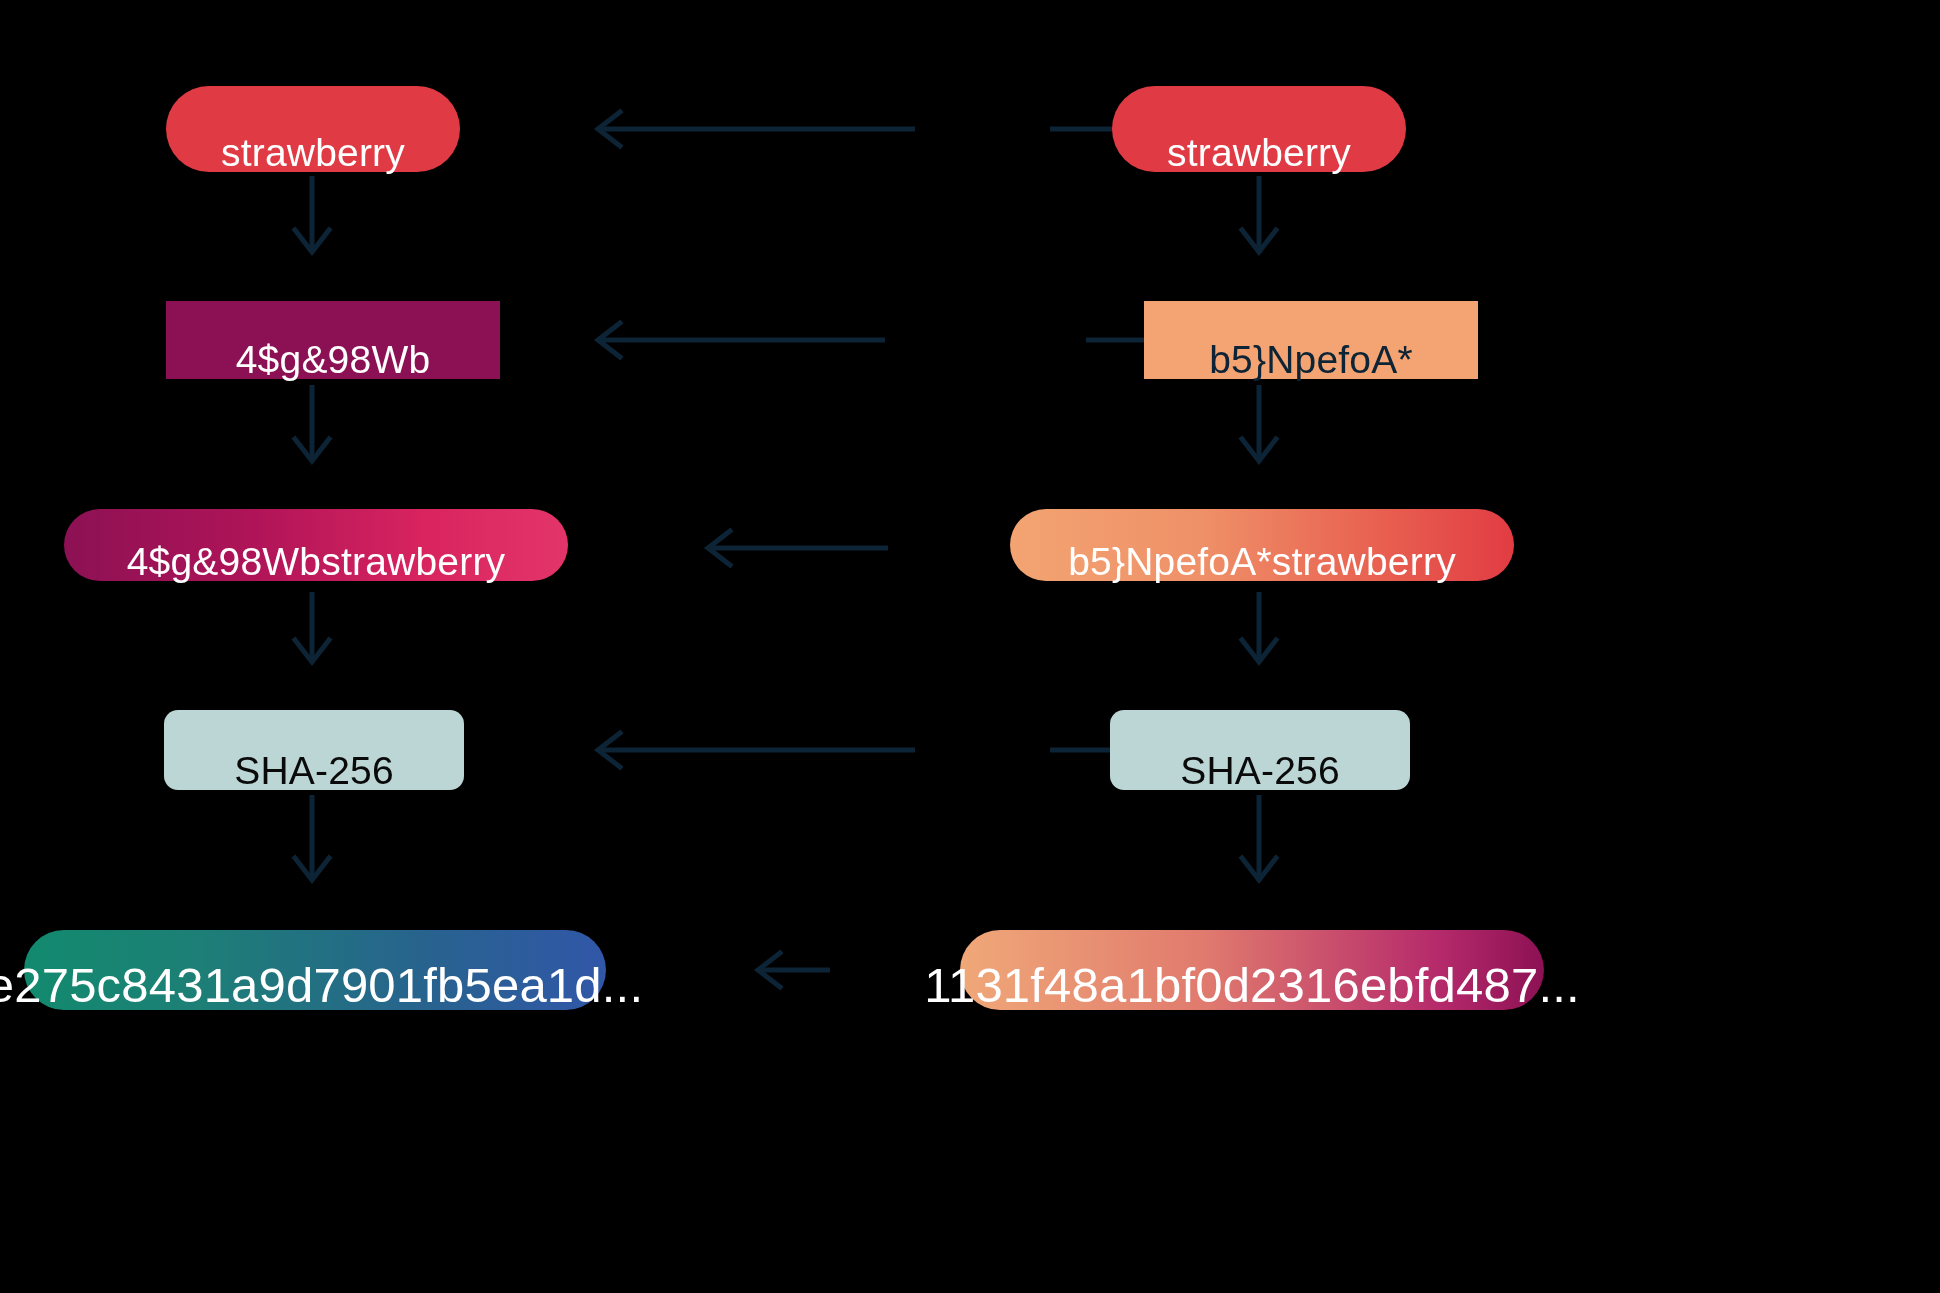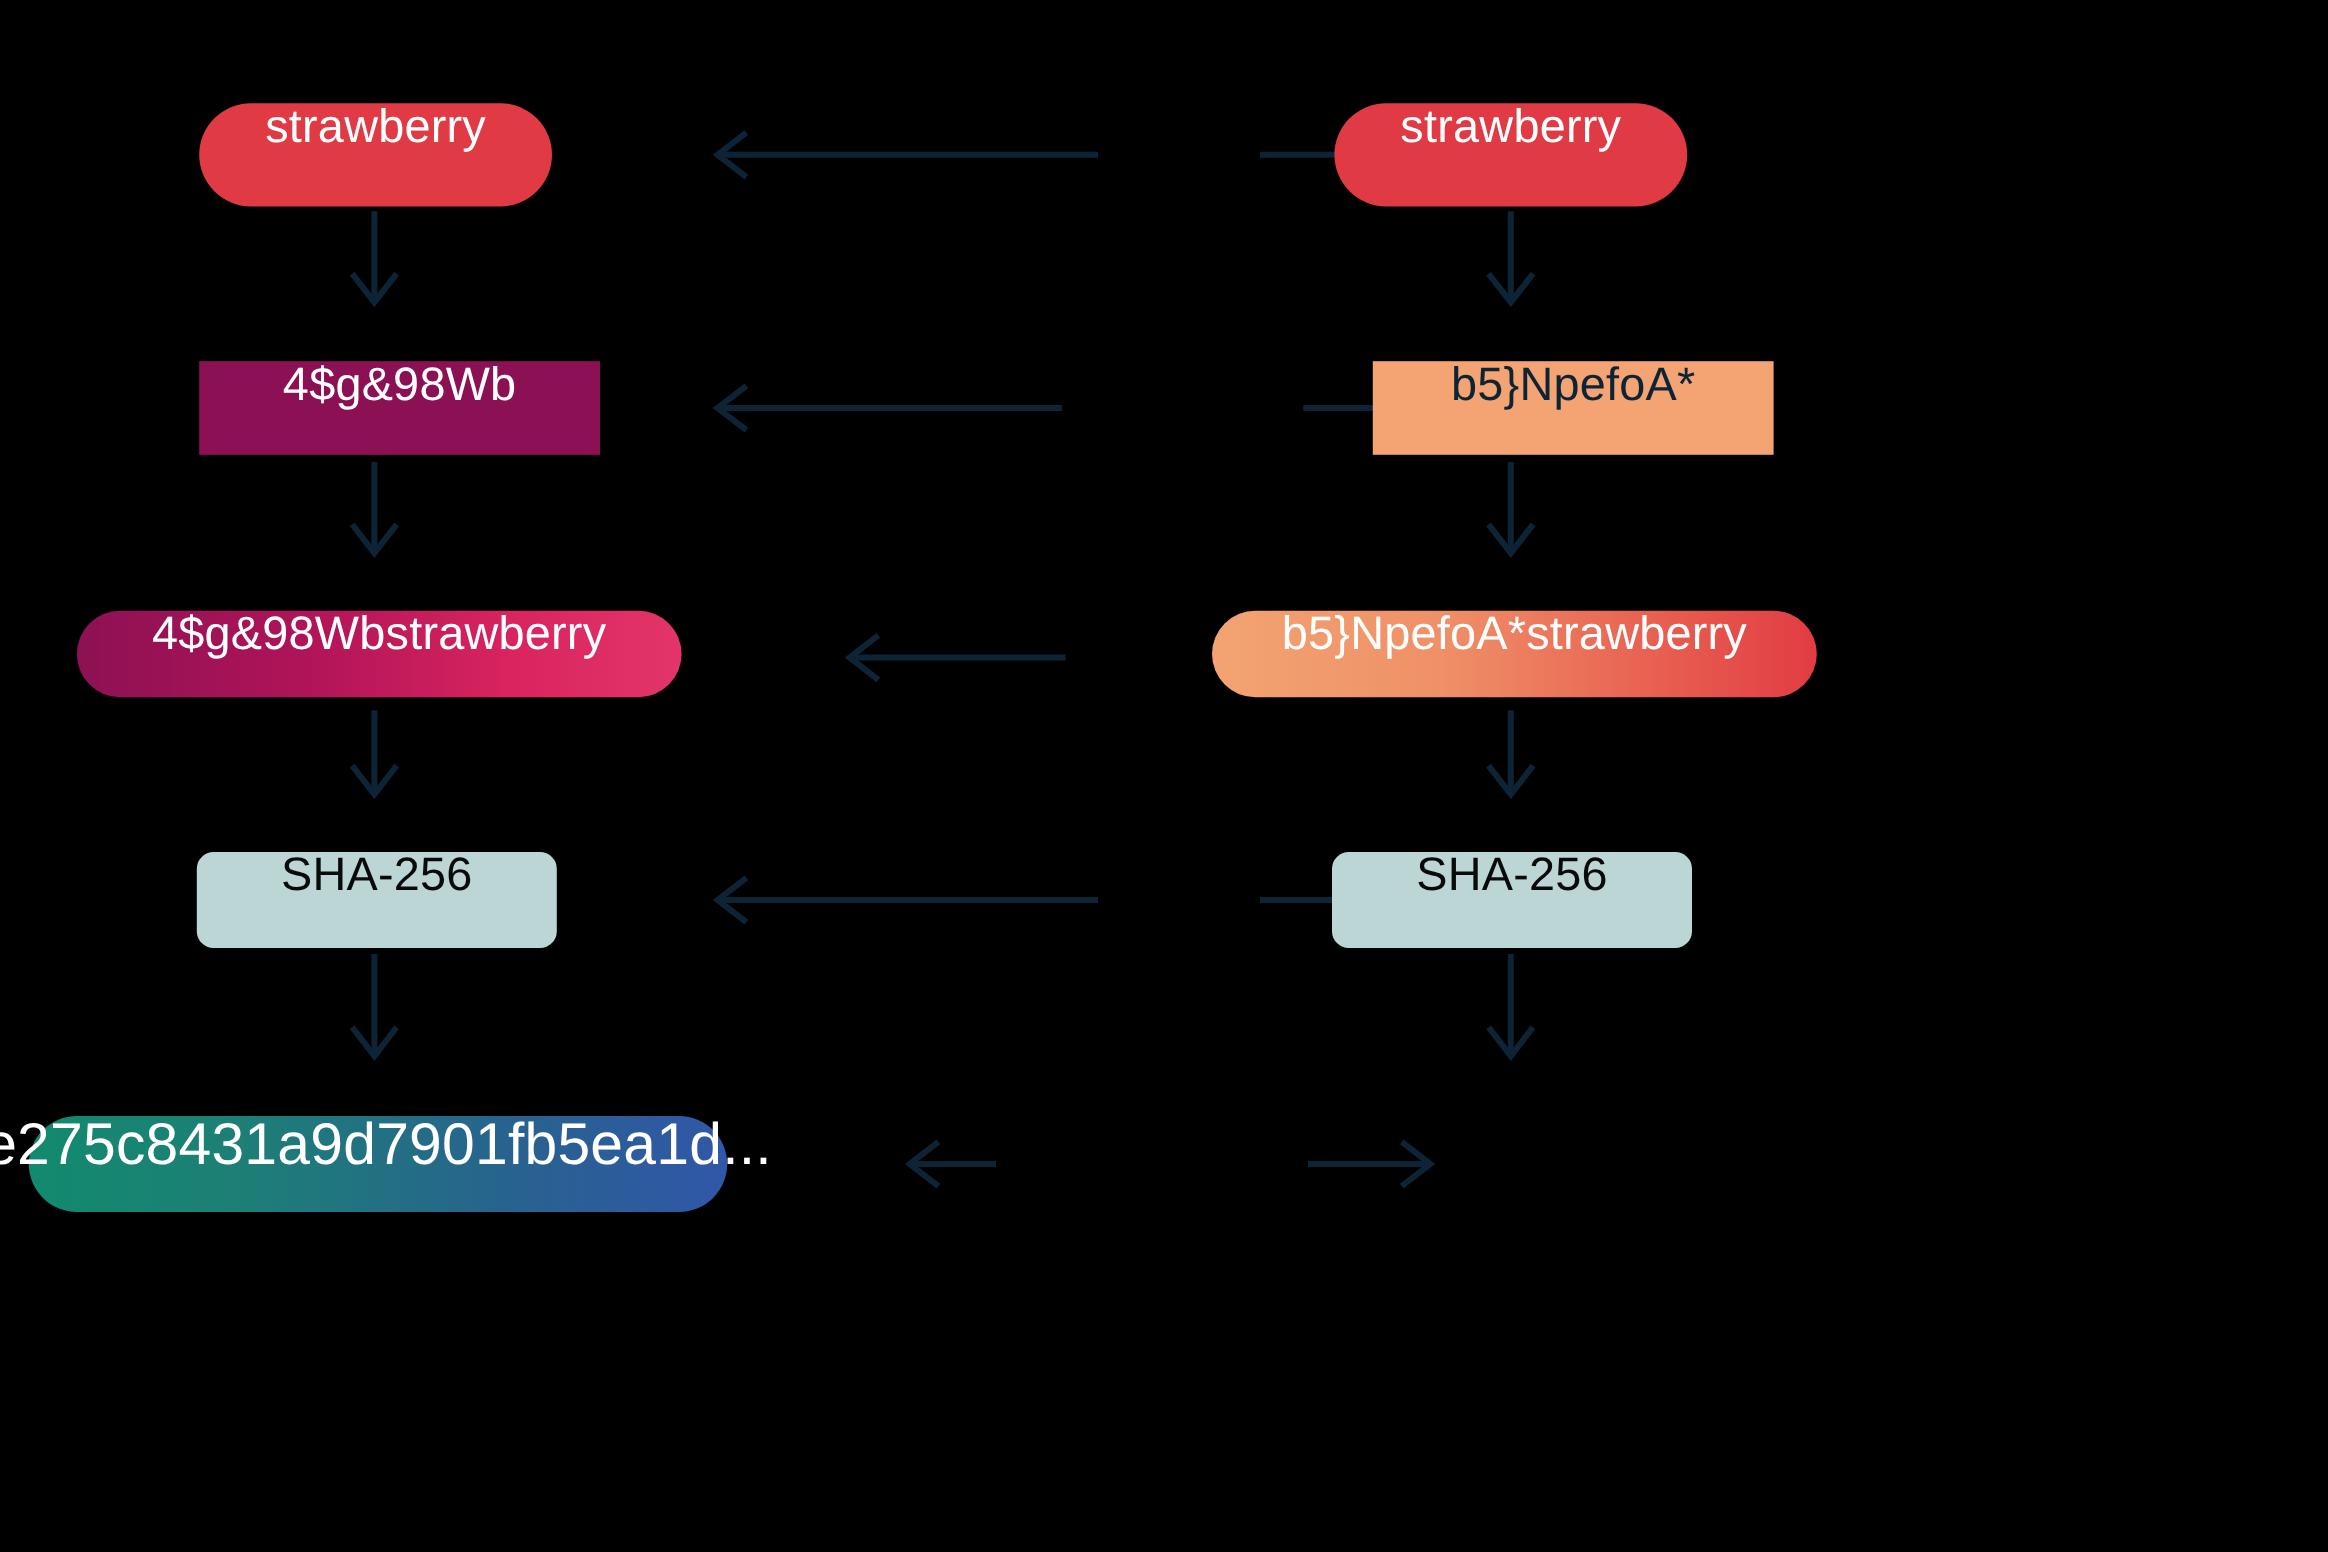--- a/index.html
+++ b/index.html
@@ -18,21 +18,21 @@
   #canvas {
     position: relative;
     width: 1940px;
     height: 1293px;
     background: #000000;
   }
 
   .node {
     position: absolute;
     display: flex;
-    align-items: flex-start;
+    align-items: flex-end;
     justify-content: center;
     box-sizing: border-box;
     text-align: center;
     white-space: nowrap;
     letter-spacing: 0.2px;
   }
 
   .node-label {
     display: block;
     line-height: 1;
@@ -257,14 +257,17 @@
   <div class="node rect r4 left">
     <span class="node-label">SHA-256</span>
   </div>
   <div class="node rect r4 right">
     <span class="node-label">SHA-256</span>
   </div>
 
   <div class="node pill r5 left">
     <span class="node-label">e275c8431a9d7901fb5ea1d...</span>
   </div>
+  <div class="node pill r5 right">
+    <span class="node-label">1131f48a1bf0d2316ebfd487...</span>
+  </div>
 
 </div>
 
 </body></html>

